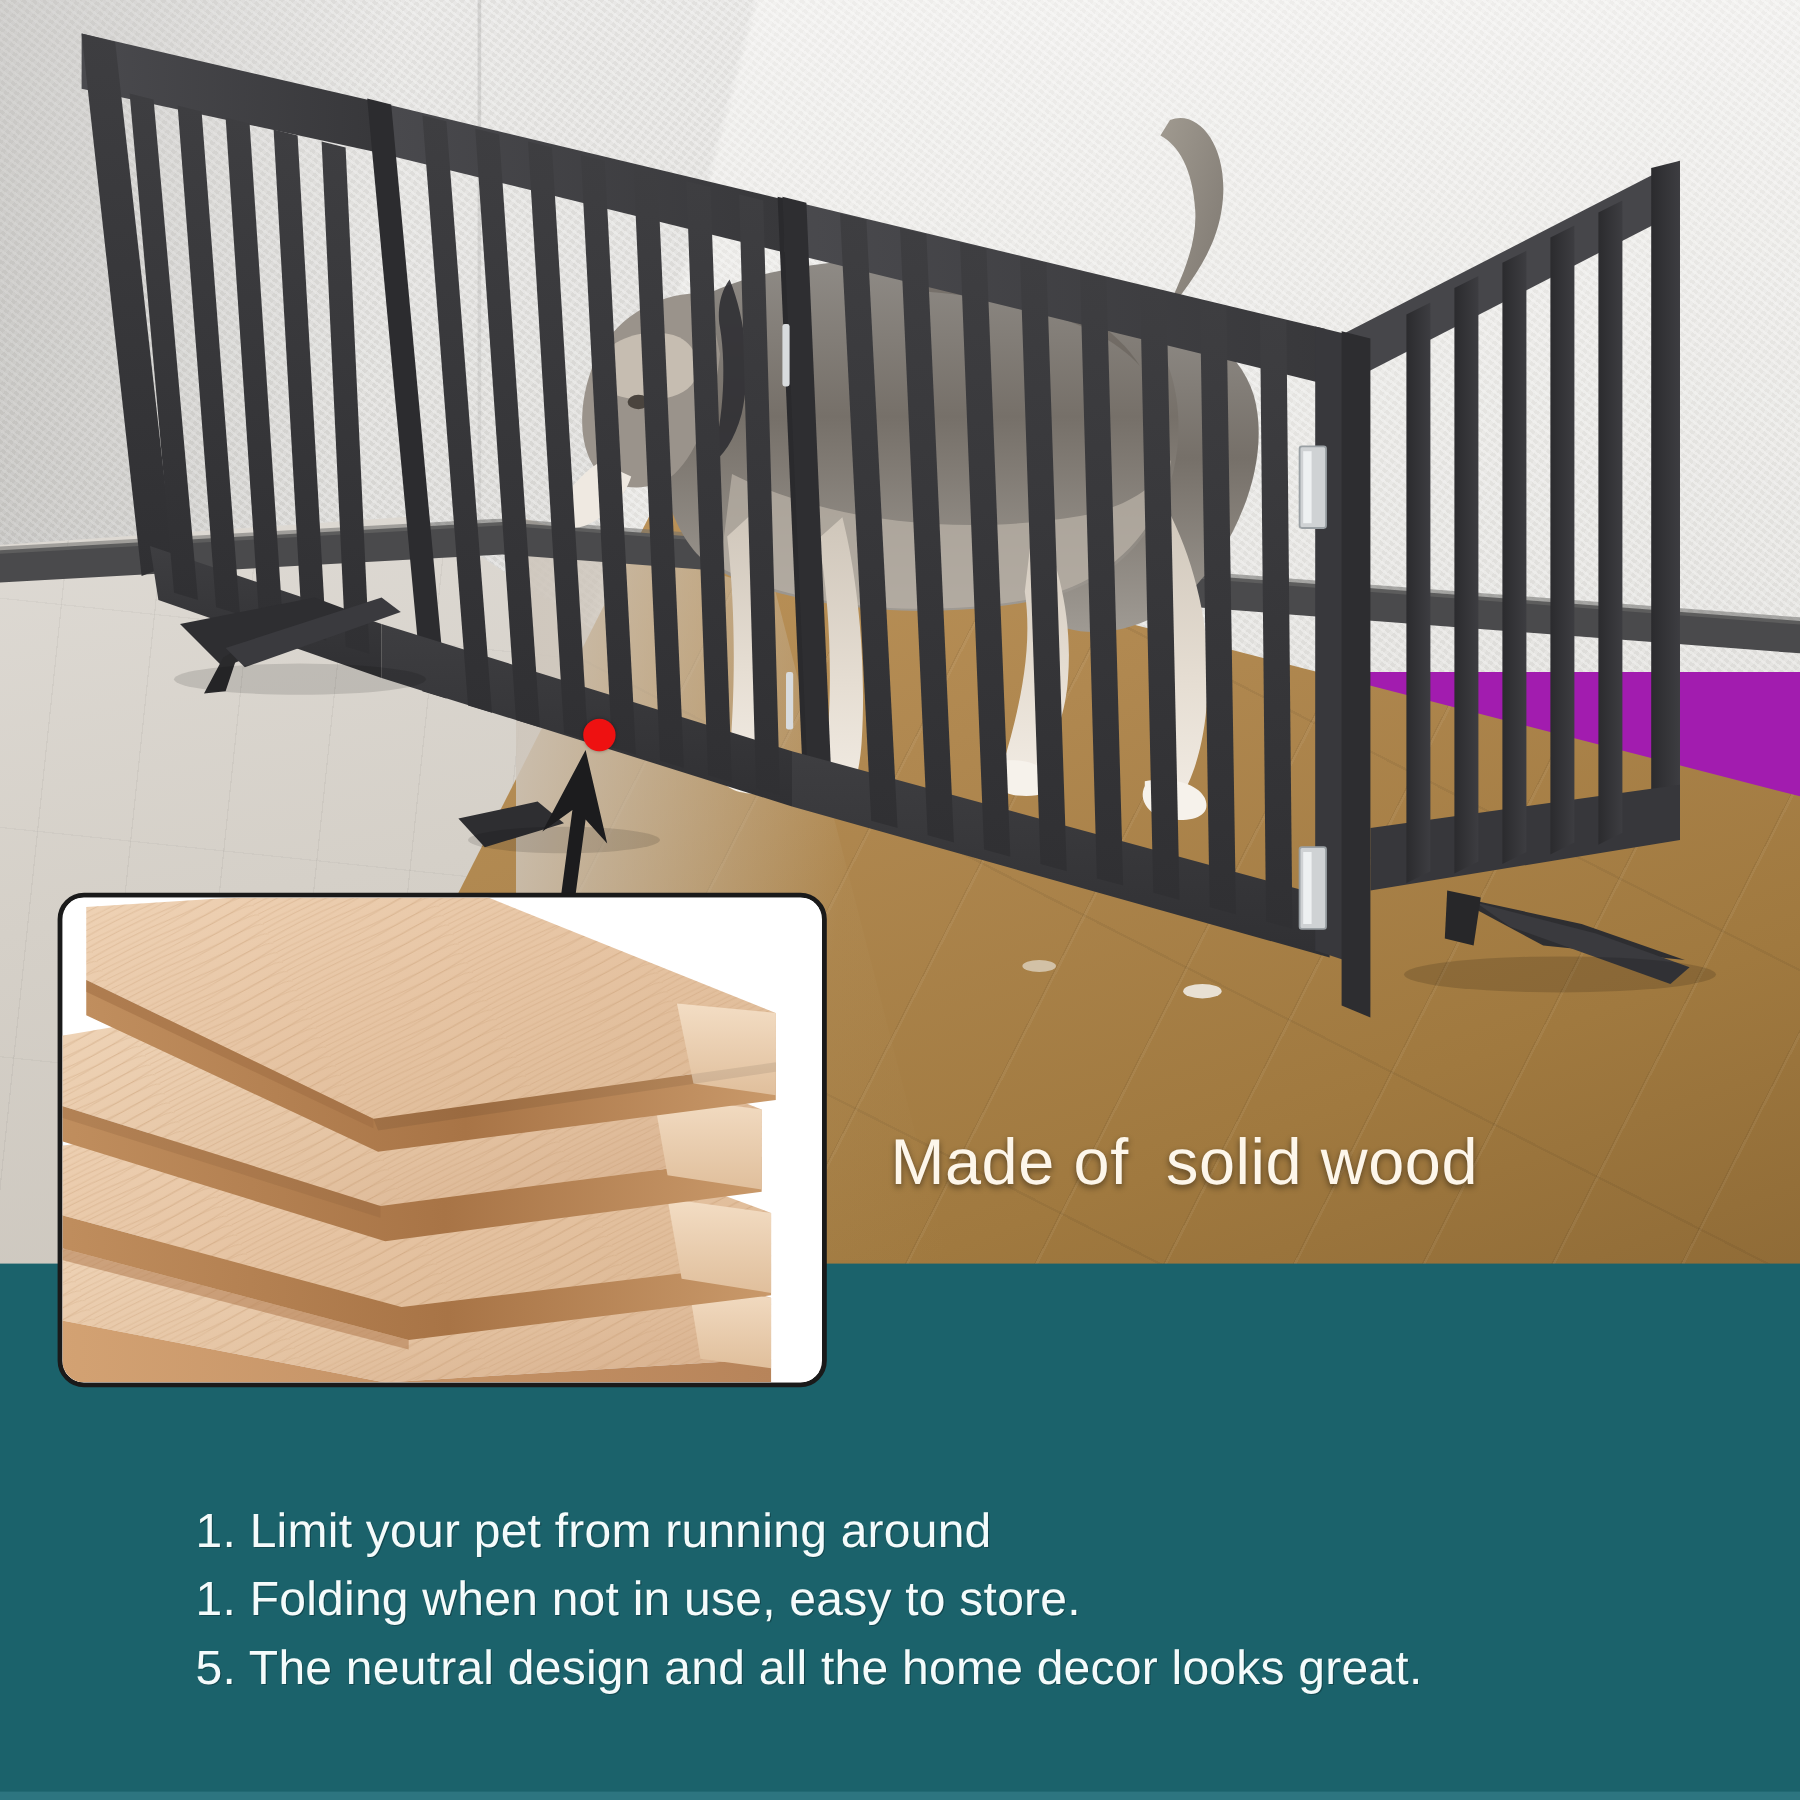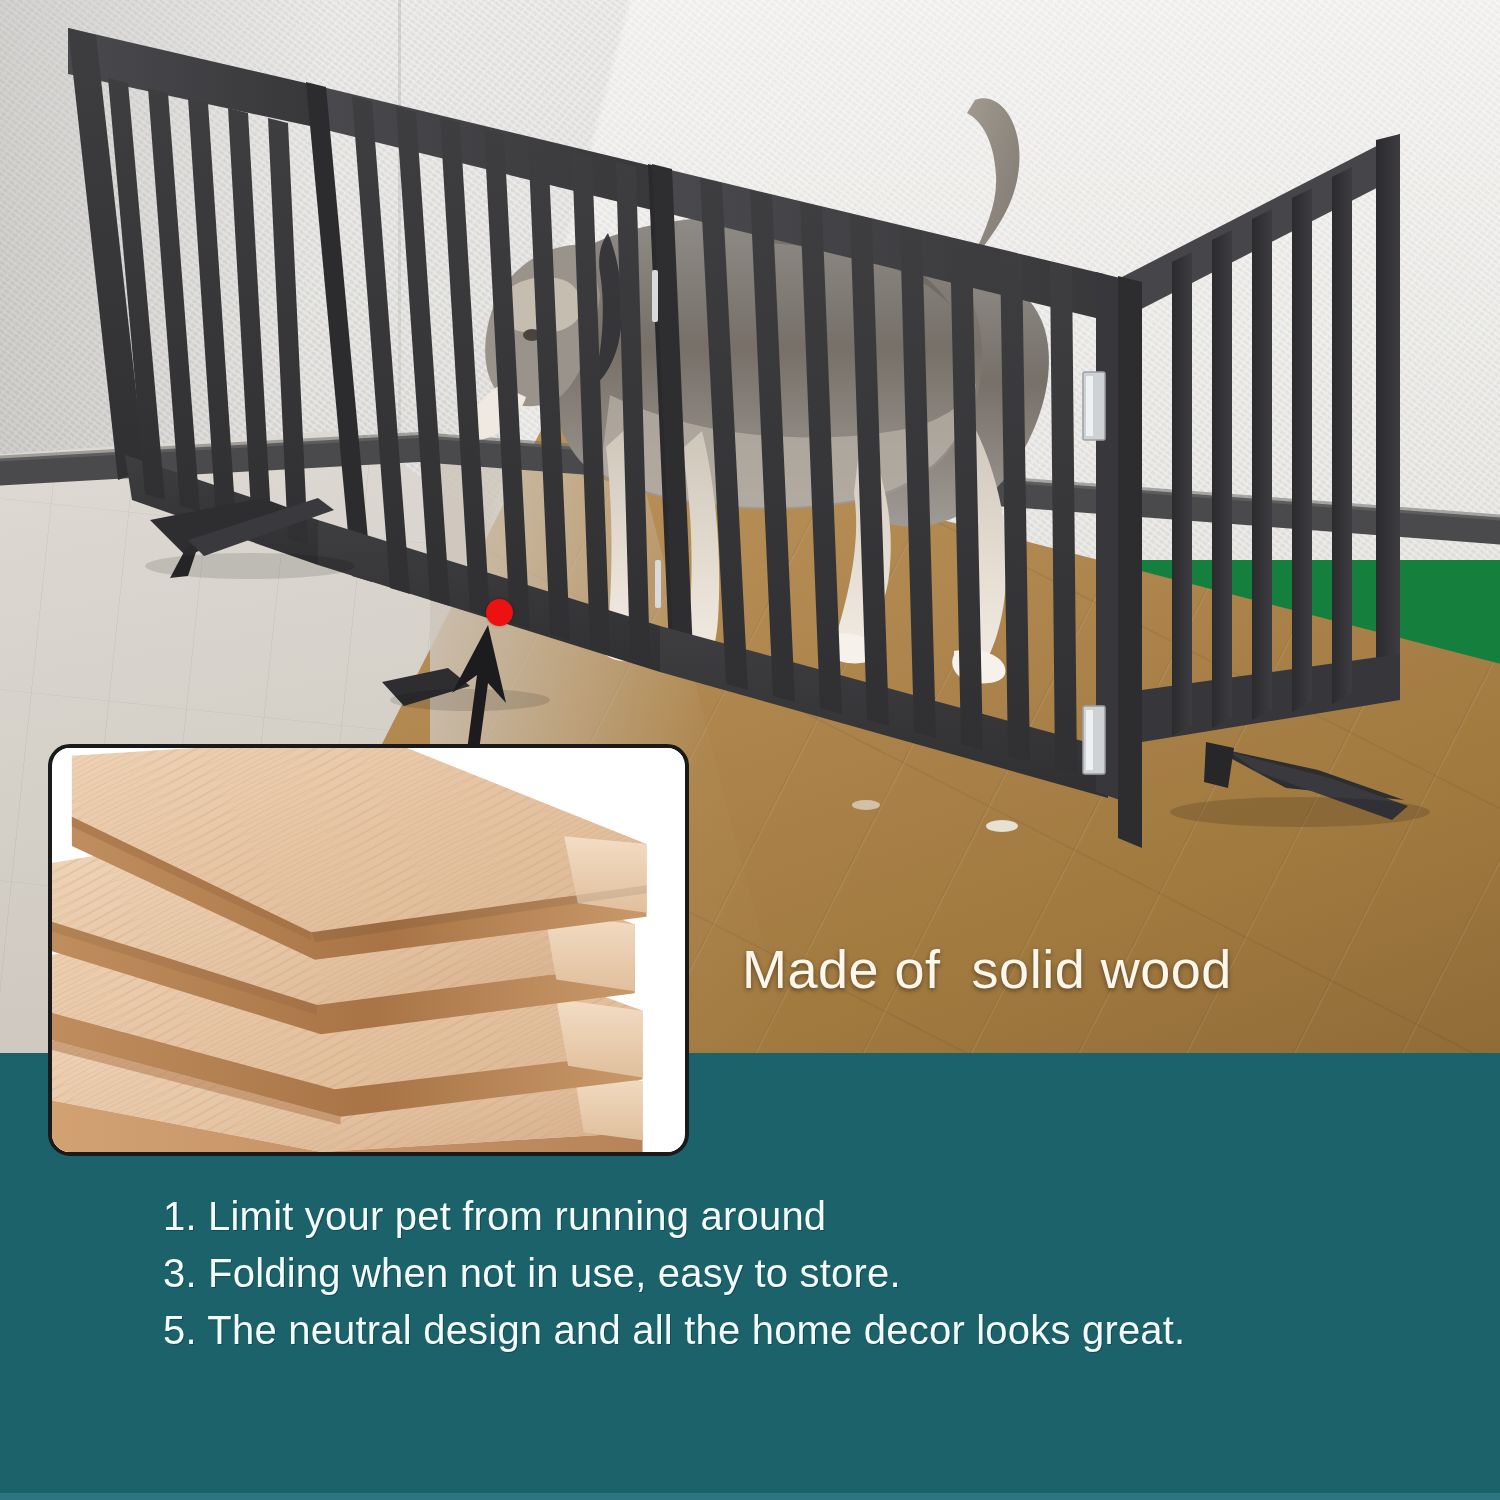--- a/index.html
+++ b/index.html
@@ -2,21 +2,21 @@
 <html><head>
 <meta charset="utf-8">
 <style>
   html,body{margin:0;padding:0;background:#fff;}
   body{font-family:"Liberation Sans",sans-serif;}
 
   #stage{
     position:relative;
     width:1500px;height:1500px;
     overflow:hidden;
-    background:#15803d;
+    background:#a21caf;
   }
 
   
   .scene{position:absolute;left:0;top:0;width:1500px;height:1056px;overflow:hidden;}
 
   .wall{
     position:absolute;left:0;top:0;width:1500px;height:560px;
     background:
       linear-gradient(105deg, rgba(0,0,0,.05) 0 38%, rgba(0,0,0,0) 38.4% 100%),
       linear-gradient(180deg,#f2f1ef 0%,#e9e8e5 60%,#e2e1de 100%);
@@ -108,21 +108,21 @@
 
   
   .madeof{
     position:absolute;left:742px;top:938px;
     font-size:54px;color:#fdf6ea;letter-spacing:.5px;
     text-shadow:0 2px 5px rgba(0,0,0,.45);
     white-space:pre;
   }
 
   .bullets{
-    position:absolute;left:163px;top:1188px;width:1320px;
+    position:absolute;left:163px;top:1248px;width:1320px;
   }
   .bullet{
     color:#f4fbfb;
     font-size:40px;
     line-height:57px;
     white-space:pre;
     text-shadow:1px 1px 0 rgba(0,0,0,.25);
     letter-spacing:.2px;
   }
 </style>
@@ -395,17 +395,17 @@
 
       <polygon points="-6,176 268,262 268,272 -6,186" fill="#8a5f3a" opacity=".25"></polygon>
       <polygon points="262,188 604,140 604,148 266,198" fill="#000" opacity=".08"></polygon>
     </svg>
   </div>
 
   <div class="madeof">Made of  solid wood</div>
 
   <div class="bullets">
     <div class="bullet">1. Limit your pet from running around</div>
-    <div class="bullet">3. Folding when not in use, easy to store.</div>
+    <div class="bullet">1. Folding when not in use, easy to store.</div>
     <div class="bullet">5. The neutral design and all the home decor looks great.</div>
   </div>
 
 </div>
 
 </body></html>

